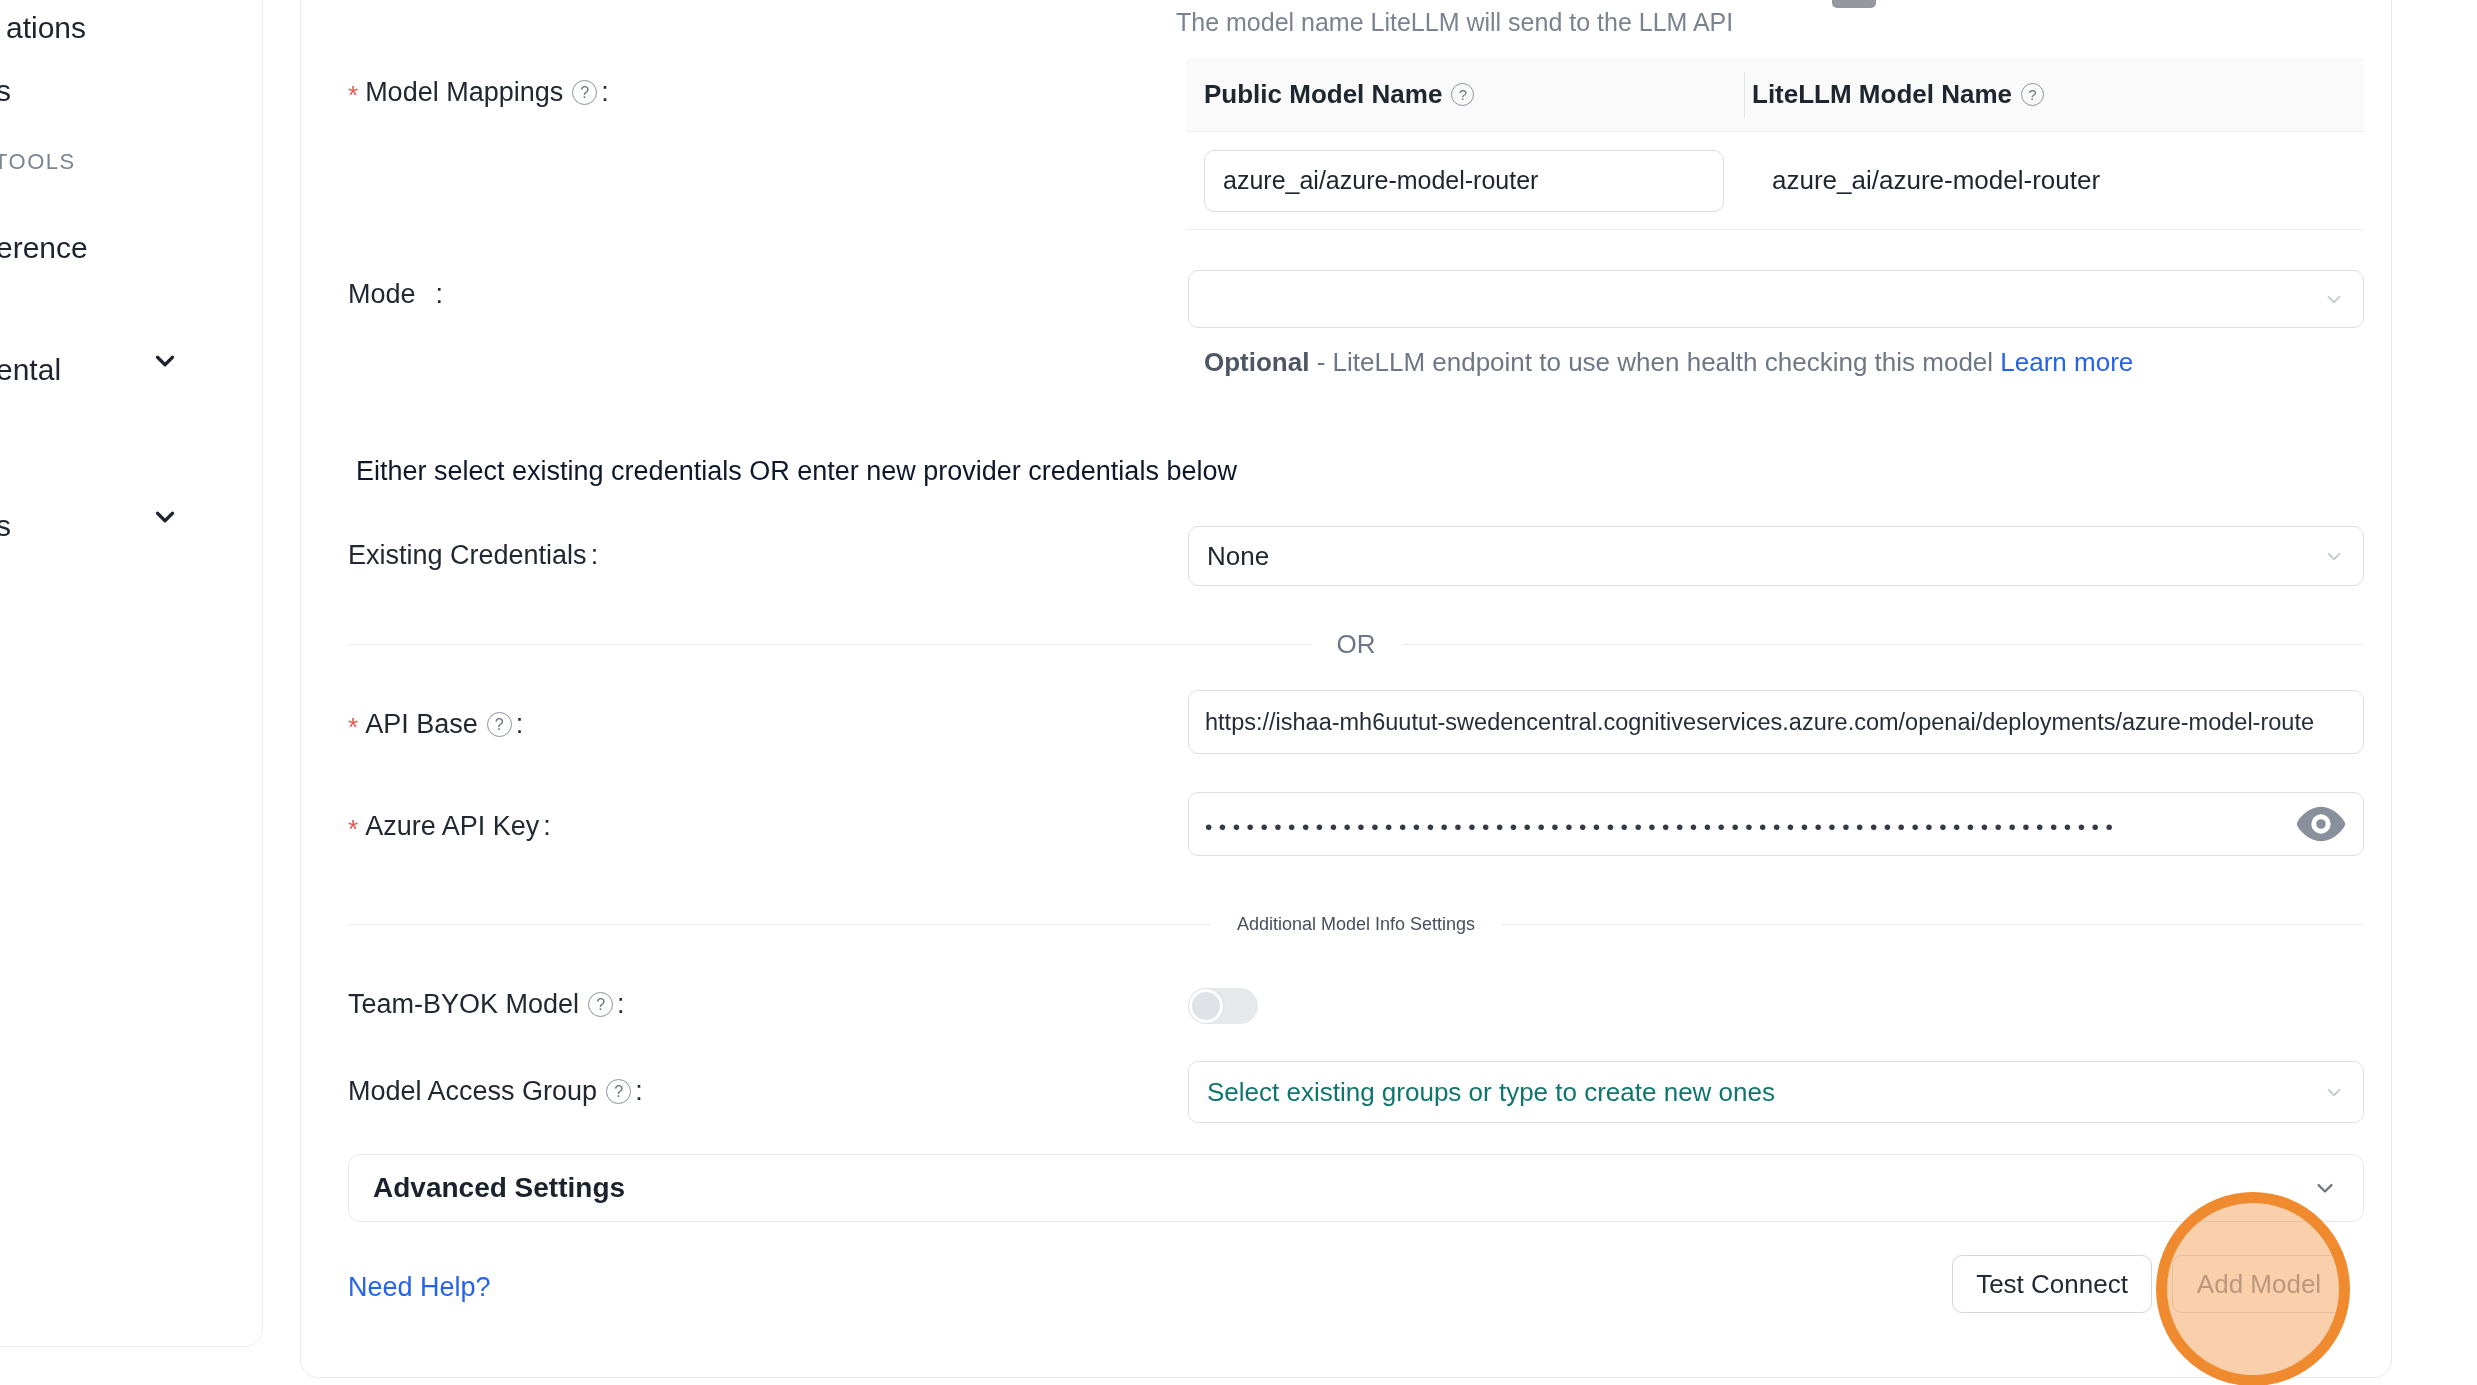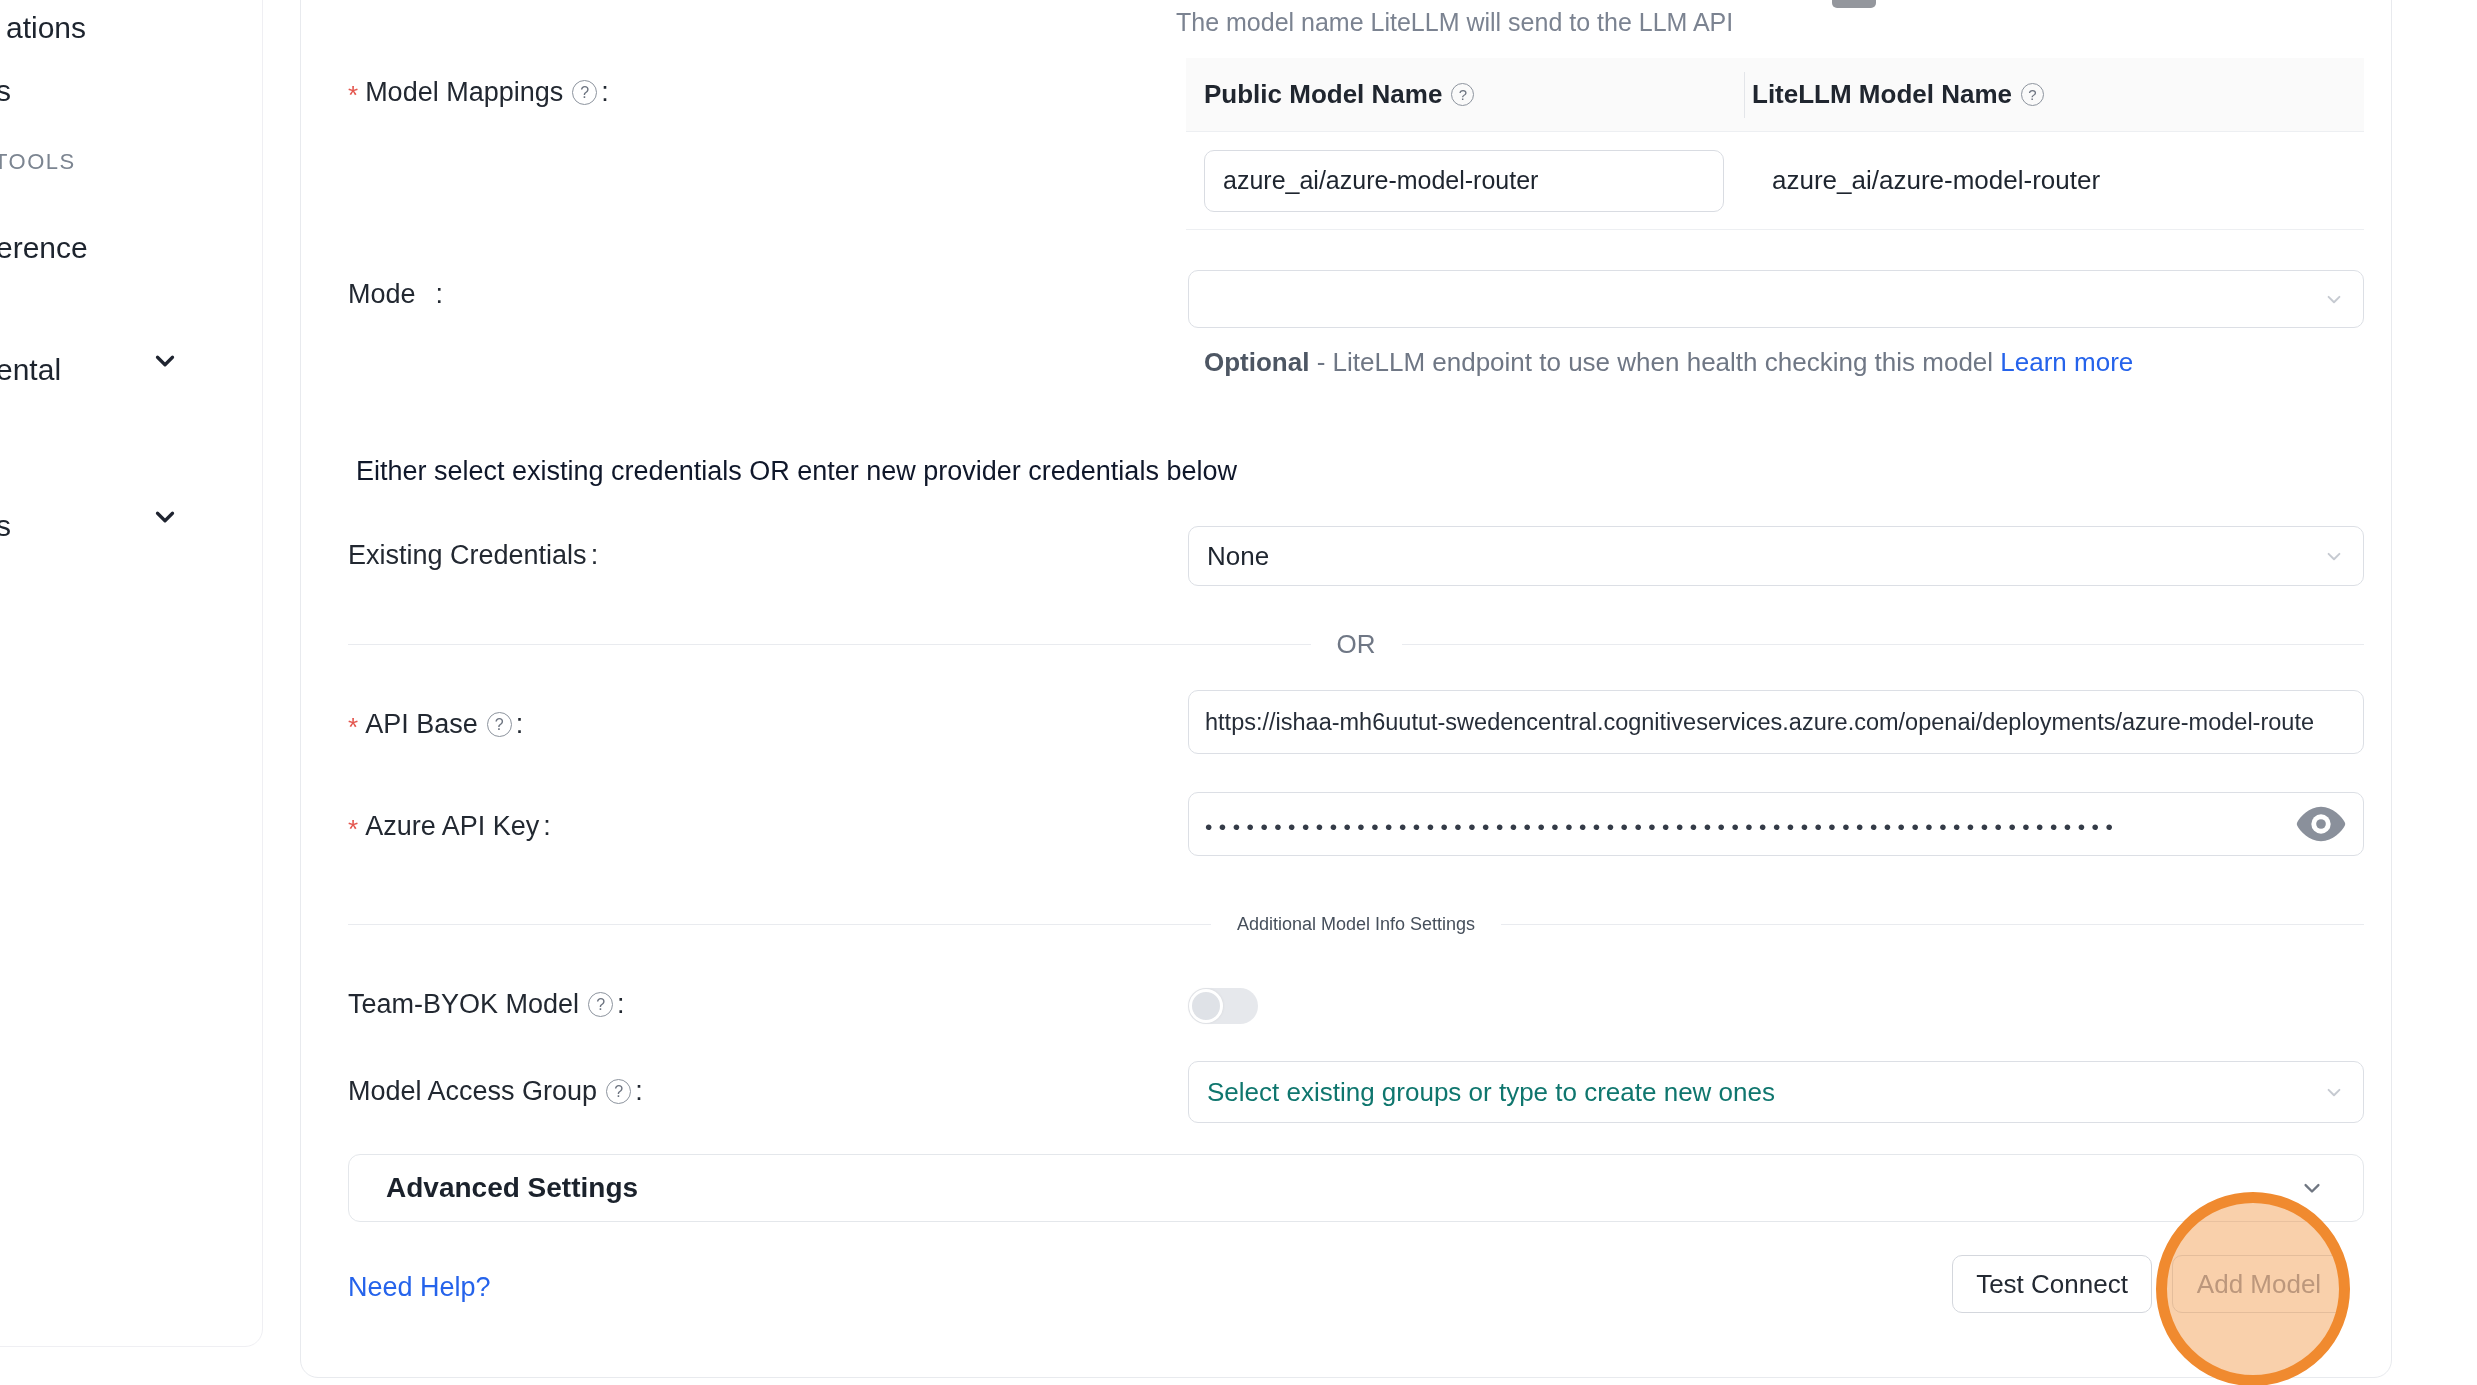--- a/index.html
+++ b/index.html
@@ -85,21 +85,21 @@
     background:#e6e8ec; border-radius:18px; cursor:pointer;
   }
   .toggle .knob {
     position:absolute; left:1px; top:1px; width:34px; height:34px; border-radius:50%;
     background:#dfe2e7; border:3px solid #ffffff; box-shadow:0 0 3px rgba(0,0,0,.08);
   }
   
   .adv-panel {
     position:absolute; left:348px; top:1154px; width:2016px; height:68px;
     border:1px solid #e4e7eb; border-radius:12px; background:#fff;
-    display:flex; align-items:center; padding:0 37px; cursor:pointer;
+    display:flex; align-items:center; padding:0 24px; cursor:pointer;
   }
   .adv-title { font-size:28px; font-weight:700; color:#1b222c; }
   .adv-chev { margin-left:auto; width:28px; height:28px; }
   
   .need-help { position:absolute; left:348px; top:1272px; font-size:27px; font-weight:500; }
   .btn {
     position:absolute; top:1255px; height:58px; border-radius:10px; background:#fff;
     display:flex; align-items:center; justify-content:center; font-size:26px; cursor:pointer;
     font-family:"Liberation Sans", sans-serif;
   }

